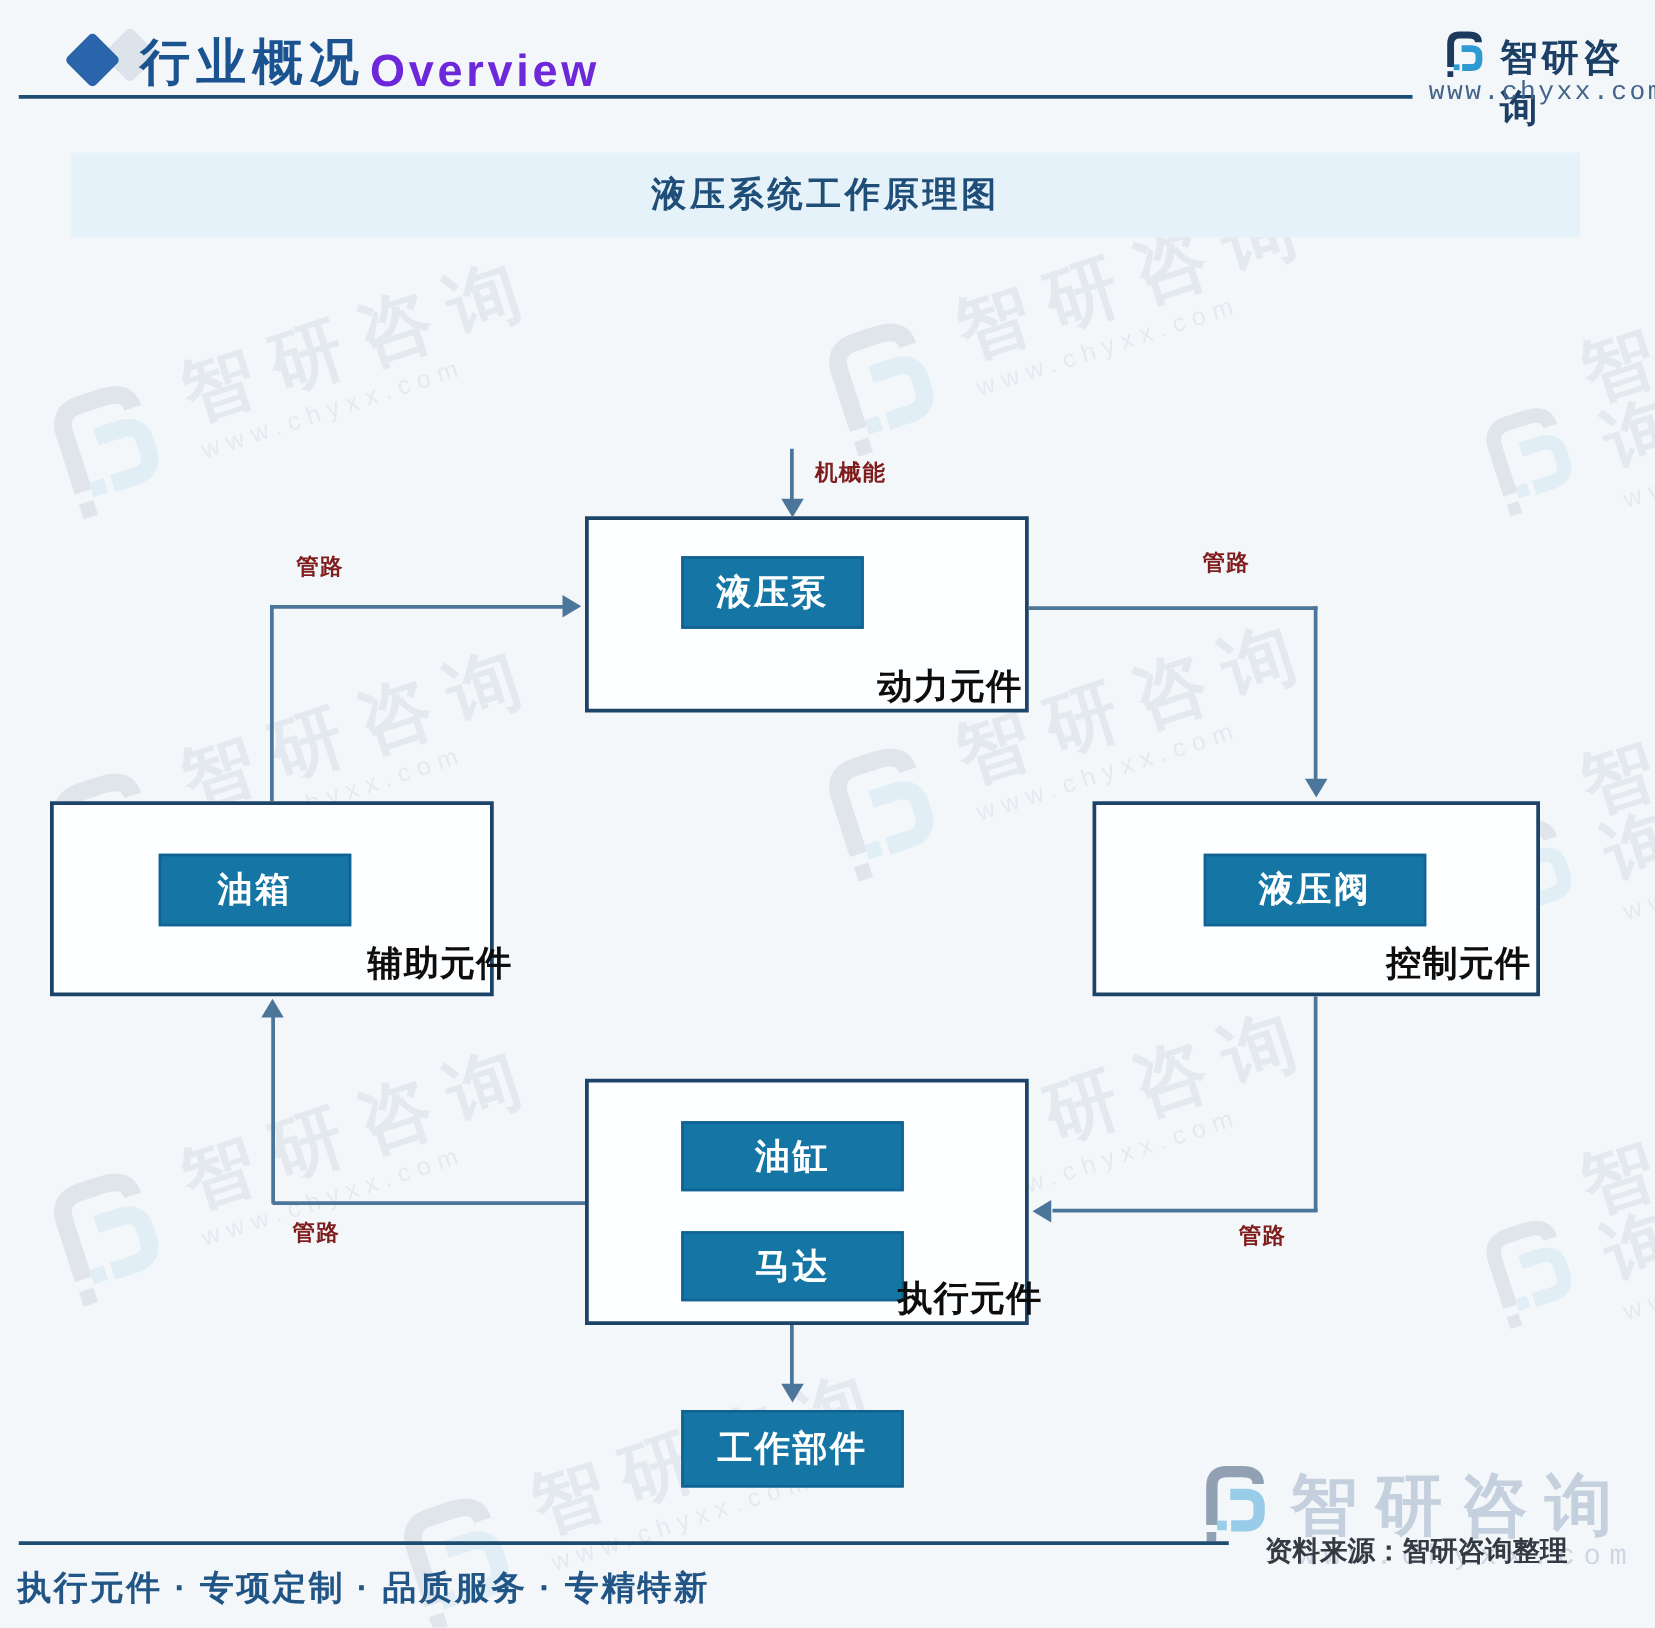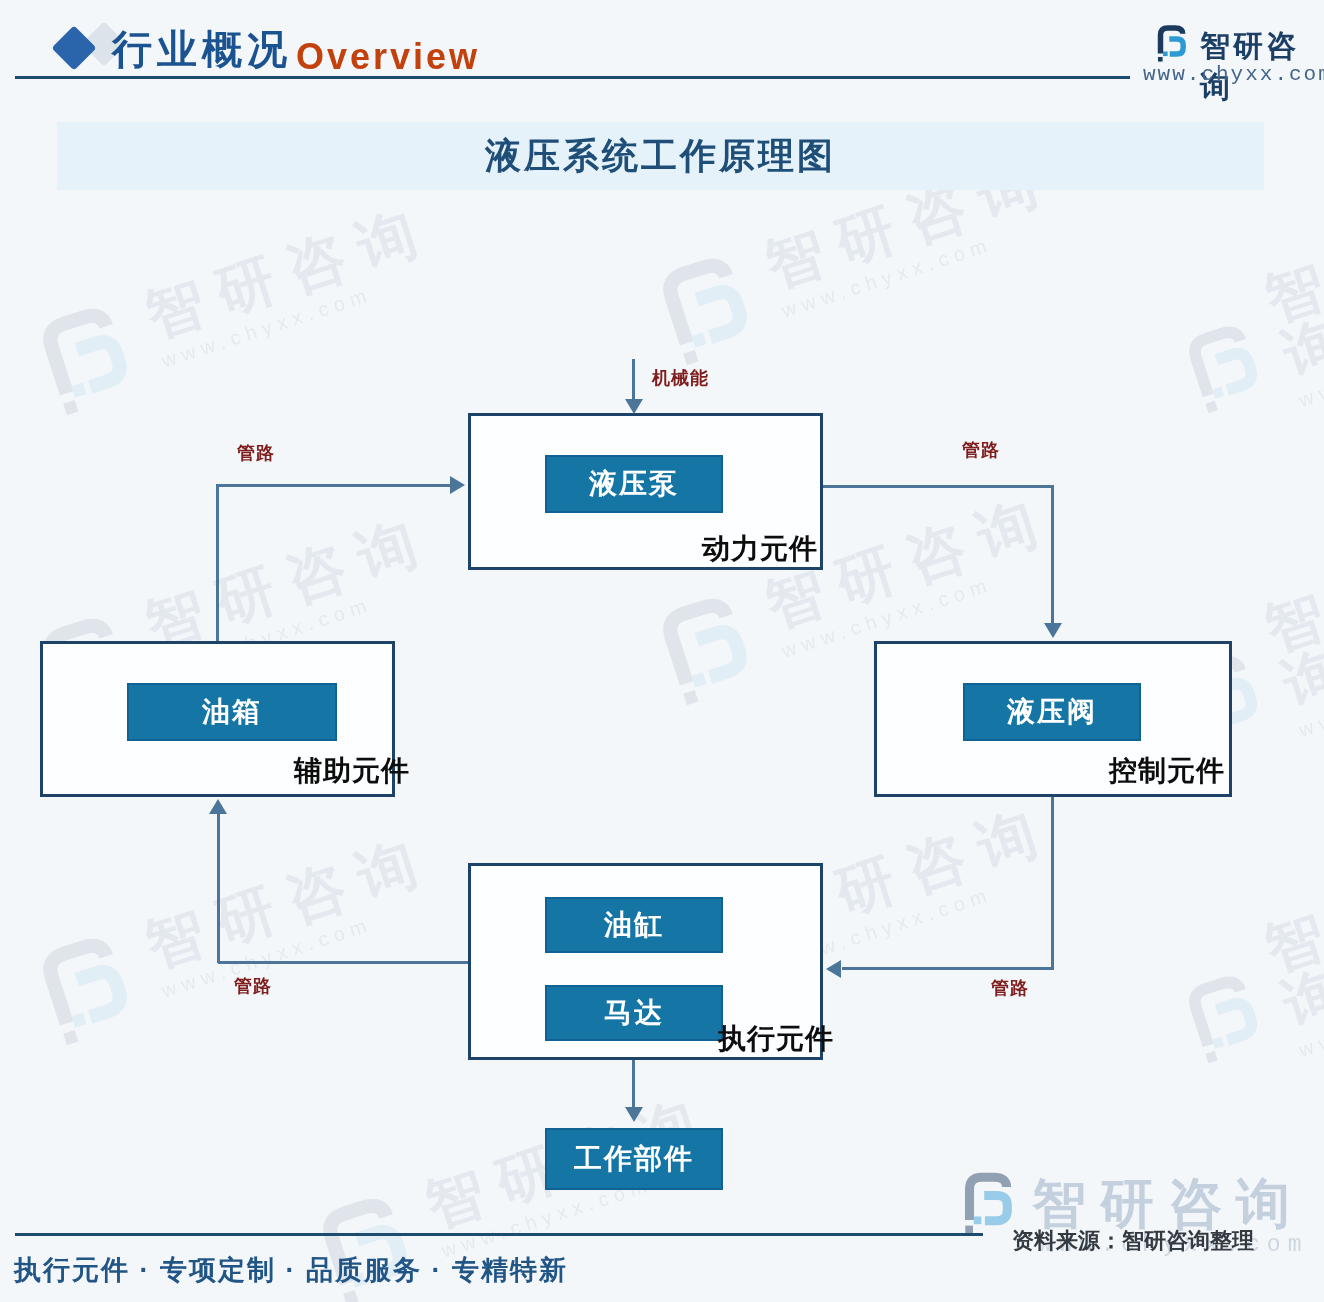--- a/index.html
+++ b/index.html
@@ -13,31 +13,31 @@
 
   
   .wm{position:absolute;display:flex;align-items:center;gap:18px;
       transform:rotate(-18deg);opacity:0.09;z-index:1;pointer-events:none;}
   .wm .wm-chars{font-size:58px;font-weight:bold;color:#4a6a8e;letter-spacing:16px;line-height:1;}
   .wm .wm-sub{font-size:20px;color:#4a6a8e;letter-spacing:6px;margin-top:6px;}
   .wm svg{width:110px;height:110px;}
 
   
   .hdr-title{z-index:5;font-size:40px;font-weight:bold;color:#1b5391;letter-spacing:5px;}
-  .hdr-ghost{z-index:4;font-size:36px;font-weight:bold;color:#c2410c;letter-spacing:3px;}
+  .hdr-ghost{z-index:4;font-size:36px;font-weight:bold;color:#6d28d9;letter-spacing:3px;}
   .hdr-divider{z-index:3;background:#1b4d70;height:3px;}
   .diamond{z-index:5;width:32px;height:32px;transform:rotate(45deg);border-radius:4px;}
   .diamond-light{background:#dde3ea;z-index:4;}
   .diamond-blue{background:#2a64ab;}
   .brand-name{z-index:5;font-size:30px;font-weight:bold;color:#1c3f66;letter-spacing:3px;}
   .brand-url{z-index:5;font-size:21px;color:#44658a;letter-spacing:2px;font-family:"Liberation Mono","DejaVu Sans Mono",monospace;}
 
   
   .banner{z-index:4;background:#e6f2f9;display:flex;align-items:center;justify-content:center;}
-  .banner-title{font-size:36px;font-weight:bold;color:#1f4e79;letter-spacing:3px;}
+  .banner-title{font-size:28px;font-weight:bold;color:#1f4e79;letter-spacing:3px;}
 
   
   .node{z-index:6;background:#1576a6;border:2px solid #0f6291;box-sizing:border-box;
         display:flex;align-items:center;justify-content:center;
         color:#fff;font-weight:bold;font-size:28px;letter-spacing:2px;}
   .container-box{z-index:5;background:#fcfeff;border:3px solid #1d4468;box-sizing:border-box;}
   .group-label{z-index:7;font-size:28px;font-weight:bold;color:#0d0d0d;letter-spacing:1px;}
   .edge-label{z-index:7;font-size:18px;font-weight:bold;color:#7f1d1d;letter-spacing:1px;}
   .line{z-index:4;background:#4c7699;}
   .arr{z-index:6;width:0;height:0;}
@@ -174,25 +174,25 @@
   </svg>
   <div class="abs brand-name" style="left:1200px;top:26px;">智研咨询</div>
   <div class="abs brand-url" style="left:1143px;top:63px;">www.chyxx.com</div>
 
   <div class="abs banner" style="left:57px;top:122px;width:1207px;height:68px;">
     <div class="banner-title">液压系统工作原理图</div>
   </div>
 
 
   <div class="abs container-box" style="left:468px;top:413px;width:355px;height:157px;"></div>
-  <div class="abs node" style="left:545px;top:455px;width:178px;height:58px;">液压泵</div>
+  <div class="abs node" style="left:545px;top:445px;width:146px;height:58px;">液压泵</div>
   <div class="abs group-label" style="left:700px;top:530px;width:118px;text-align:right;">动力元件</div>
 
   <div class="abs container-box" style="left:40px;top:641px;width:355px;height:156px;"></div>
-  <div class="abs node" style="left:127px;top:683px;width:210px;height:58px;">油箱</div>
+  <div class="abs node" style="left:127px;top:683px;width:154px;height:58px;">油箱</div>
   <div class="abs group-label" style="left:288px;top:752px;width:122px;text-align:right;">辅助元件</div>
 
   <div class="abs container-box" style="left:874px;top:641px;width:358px;height:156px;"></div>
   <div class="abs node" style="left:963px;top:683px;width:178px;height:58px;">液压阀</div>
   <div class="abs group-label" style="left:1106px;top:752px;width:122px;text-align:center;">控制元件</div>
 
   <div class="abs container-box" style="left:468px;top:863px;width:355px;height:197px;"></div>
   <div class="abs node" style="left:545px;top:897px;width:178px;height:56px;">油缸</div>
   <div class="abs node" style="left:545px;top:985px;width:178px;height:56px;">马达</div>
   <div class="abs group-label" style="left:718px;top:1020px;width:122px;text-align:left;">执行元件</div>

